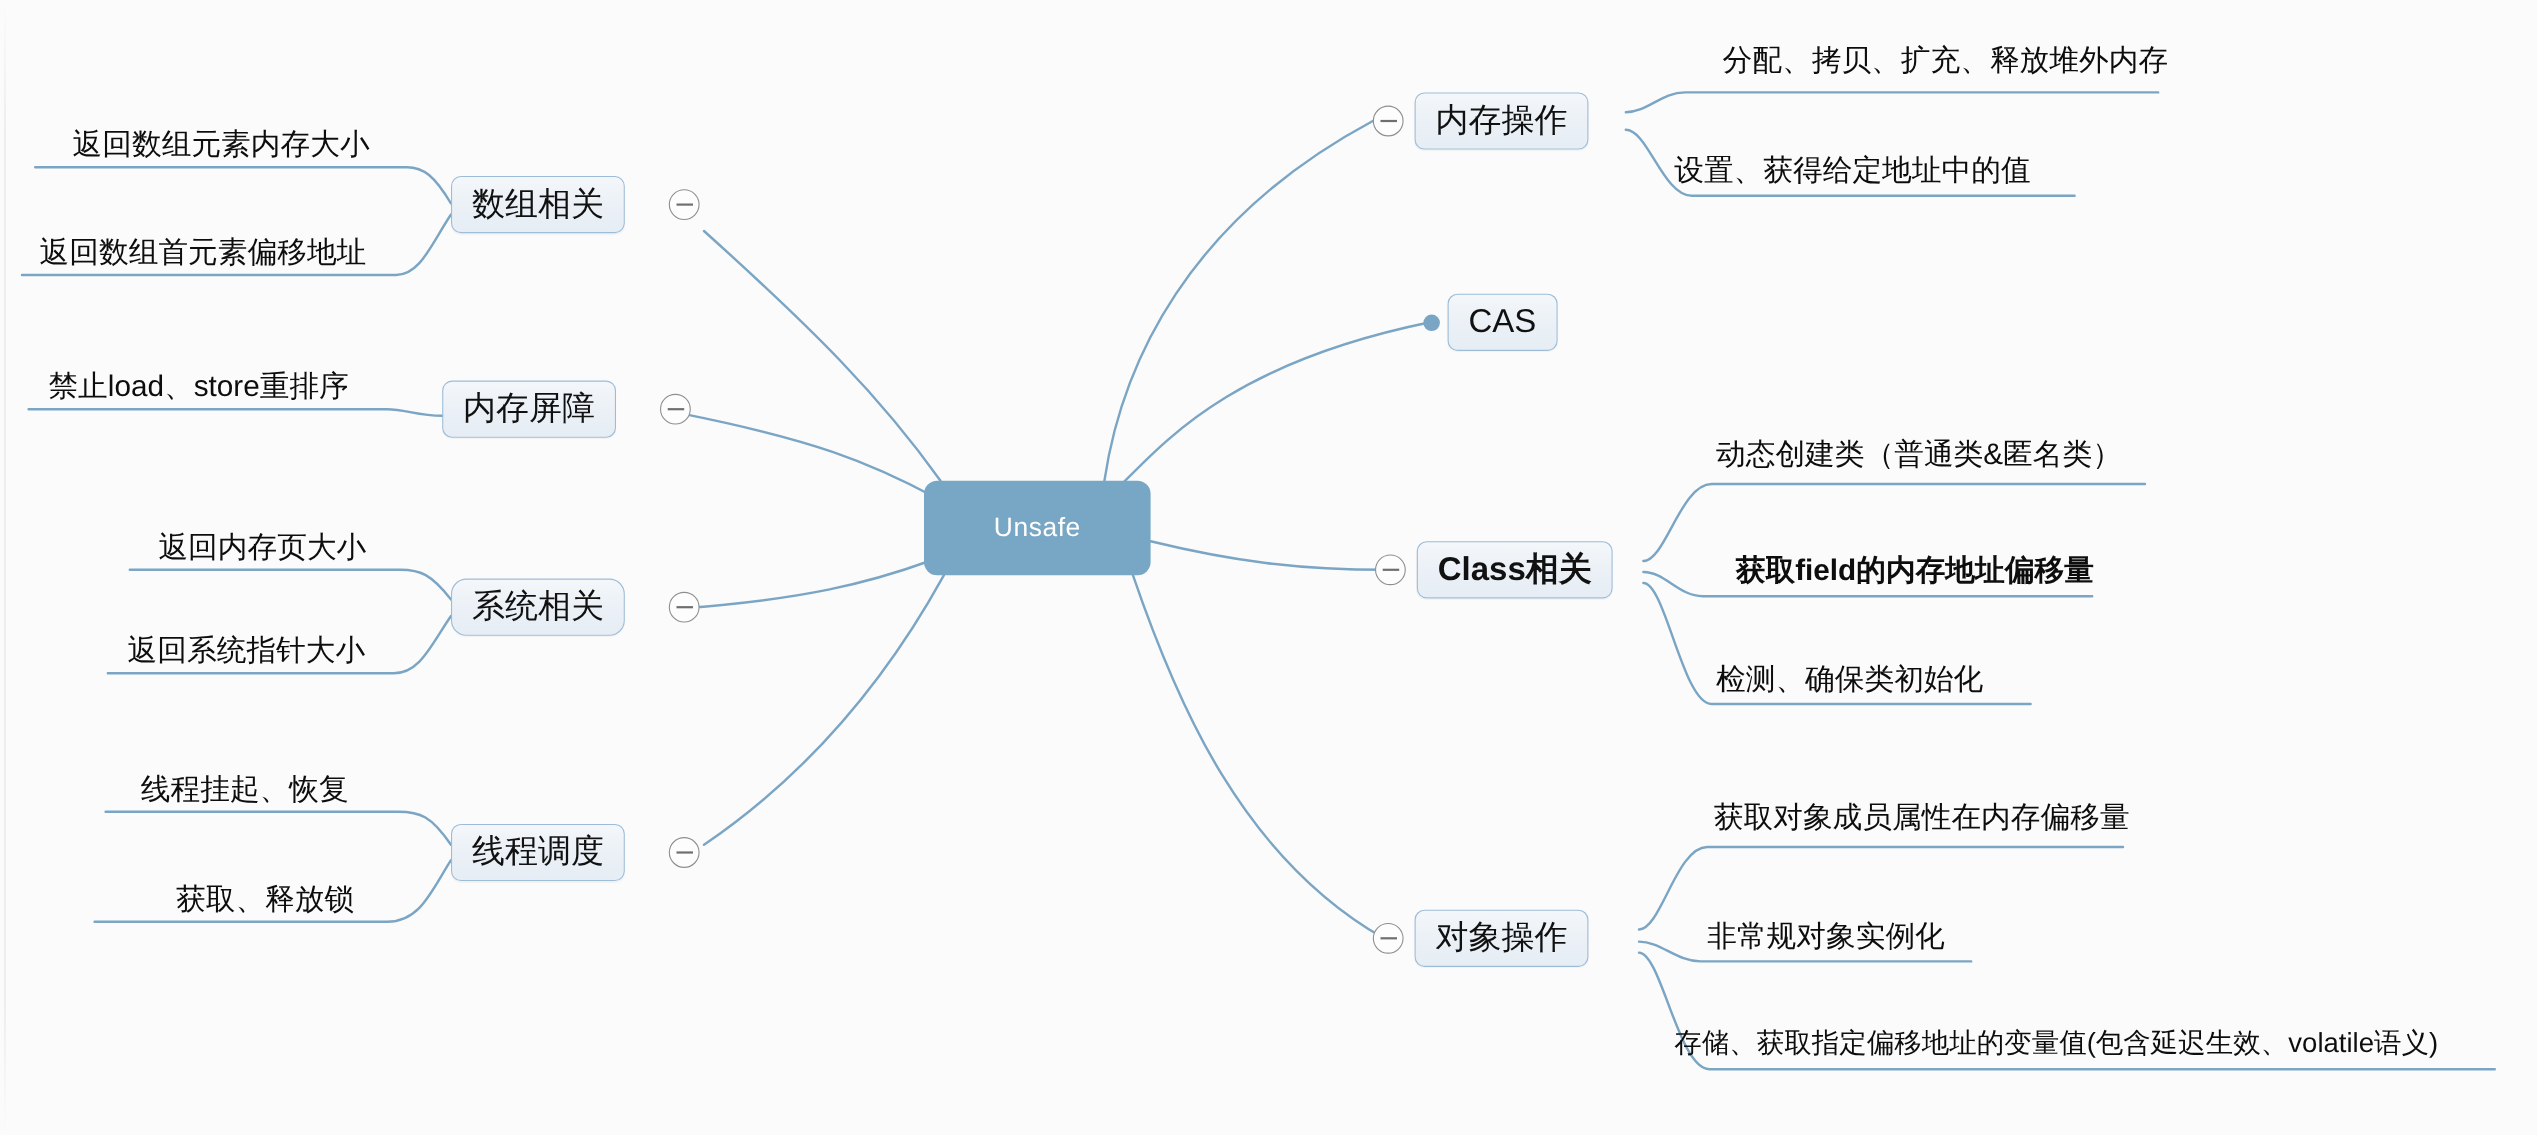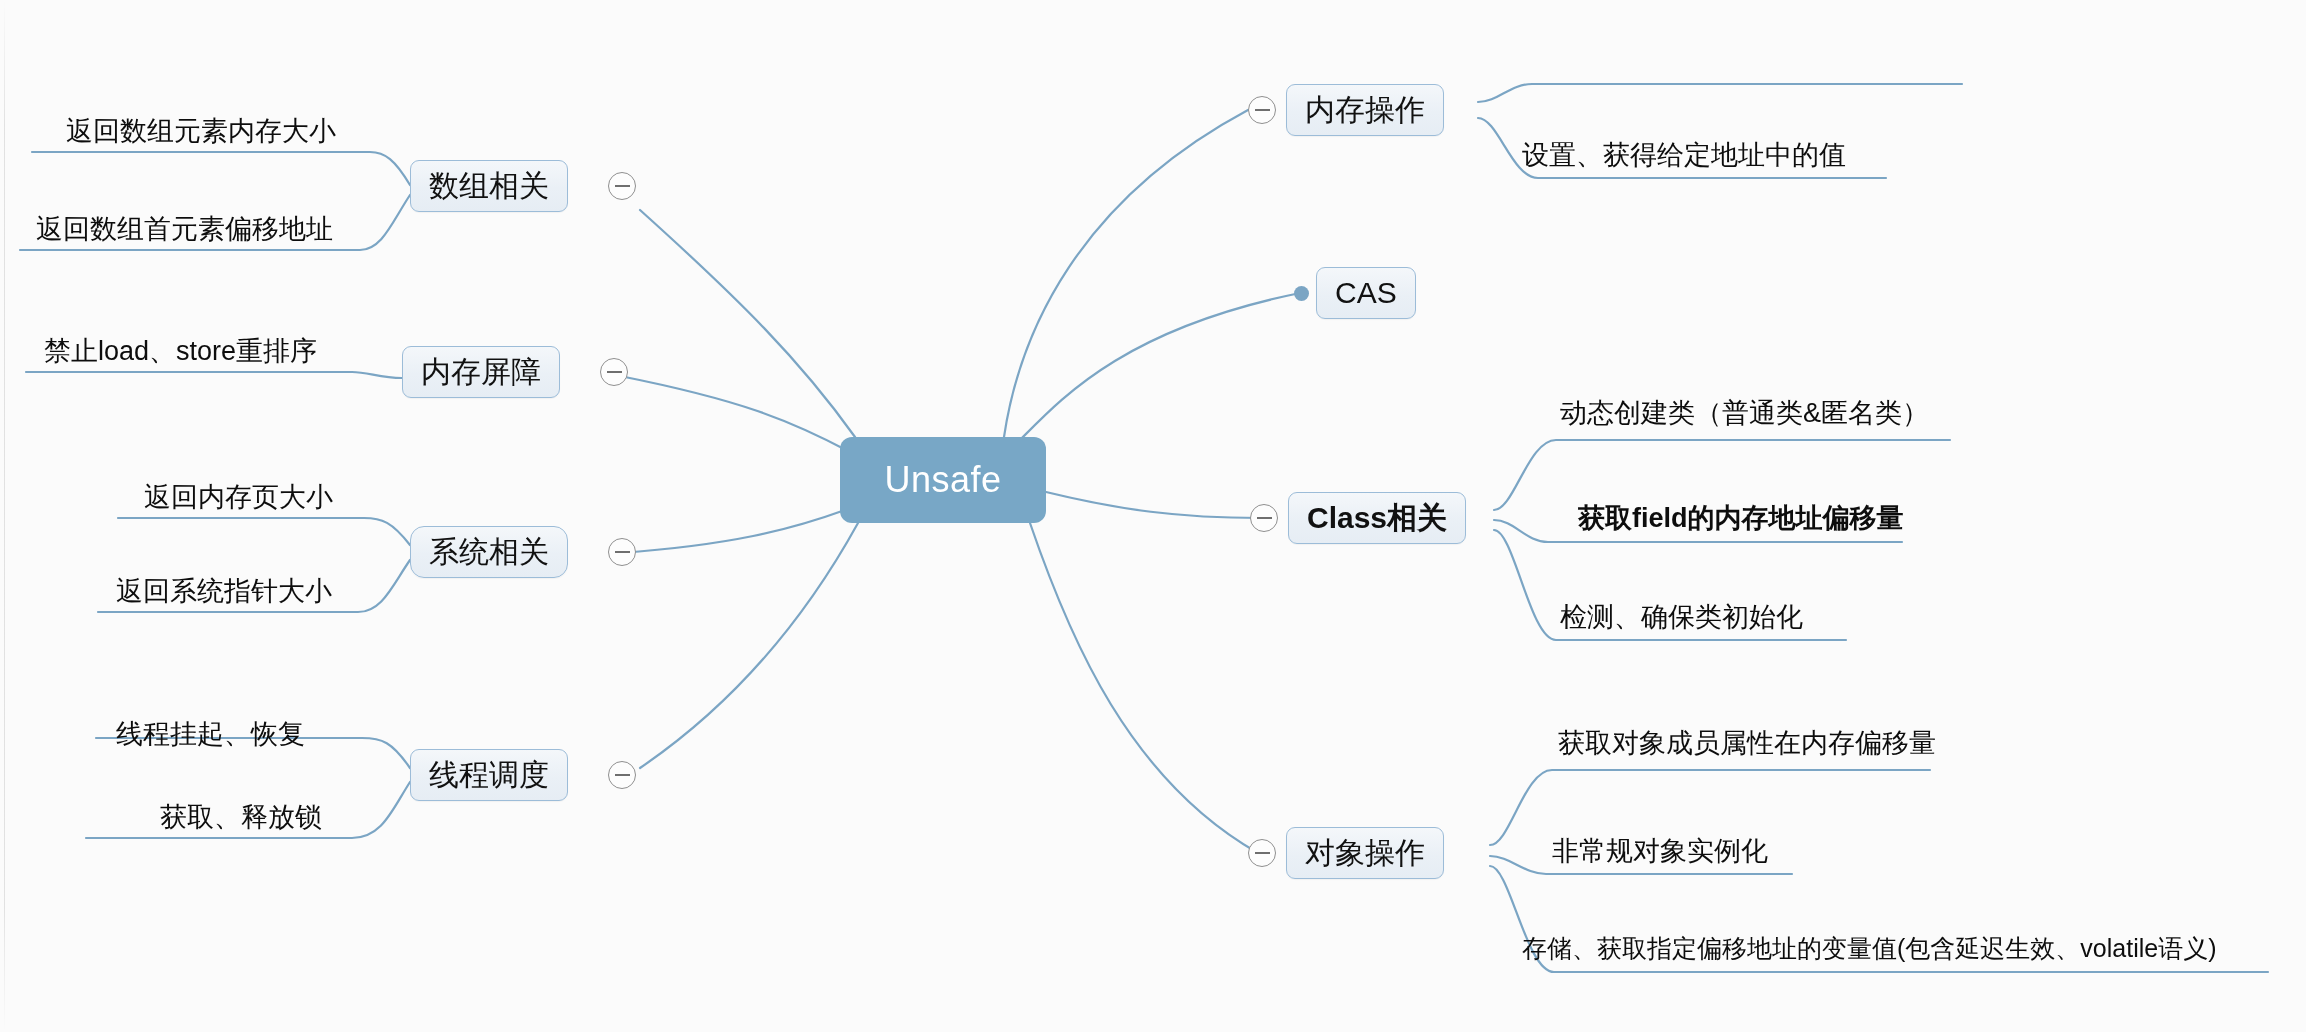--- a/index.html
+++ b/index.html
@@ -37,21 +37,21 @@
 
   .node.branch { height:52px; font-size:30px; }
   .node.branch .label { padding:0 18px; }
 
   #root-node {
     position:absolute;
     left:840px; top:437px; width:206px; height:86px;
     display:flex; align-items:center; justify-content:center;
     background:#78a7c6;
     border:none; border-radius:12px;
-    color:#ffffff; font-size:36px; letter-spacing:0.5px;
+    color:#ffffff; font-size:24px; letter-spacing:0.5px;
   }
 
   
   .toggle {
     position:absolute;
     width:28px; height:28px;
     border:1.6px solid #8f8f8f;
     border-radius:50%;
     background:#fdfdfd;
     display:flex; align-items:center; justify-content:center;
@@ -178,23 +178,24 @@
   </div>
 
   <div class="leaf" style="left:66px; top:118px;">返回数组元素内存大小</div>
   <div class="leaf" style="left:36px; top:216px;">返回数组首元素偏移地址</div>
 
   <div class="leaf" style="left:44px; top:338px;">禁止load、store重排序</div>
 
   <div class="leaf" style="left:144px; top:484px;">返回内存页大小</div>
   <div class="leaf" style="left:116px; top:578px;">返回系统指针大小</div>
 
-  <div class="leaf" style="left:116px; top:704px;margin-top:17px;">线程挂起、恢复</div>
+  <div class="leaf" style="left:128px; top:704px;">线程挂起、恢复</div>
   <div class="leaf" style="left:160px; top:804px;">获取、释放锁</div>
 
+  <div class="leaf" style="left:1566px; top:42px;">分配、拷贝、扩充、释放堆外内存</div>
   <div class="leaf" style="left:1522px; top:142px;">设置、获得给定地址中的值</div>
 
   <div class="leaf" style="left:1560px; top:400px;">动态创建类（普通类&amp;匿名类）</div>
   <div class="leaf" style="left:1578px; top:505px;font-weight:bold;">获取field的内存地址偏移量</div>
   <div class="leaf" style="left:1560px; top:604px;">检测、确保类初始化</div>
 
   <div class="leaf" style="left:1558px; top:730px;">获取对象成员属性在内存偏移量</div>
   <div class="leaf" style="left:1552px; top:838px;">非常规对象实例化</div>
   <div class="leaf small" style="left:1522px; top:936px;">存储、获取指定偏移地址的变量值(包含延迟生效、volatile语义)</div>
 

